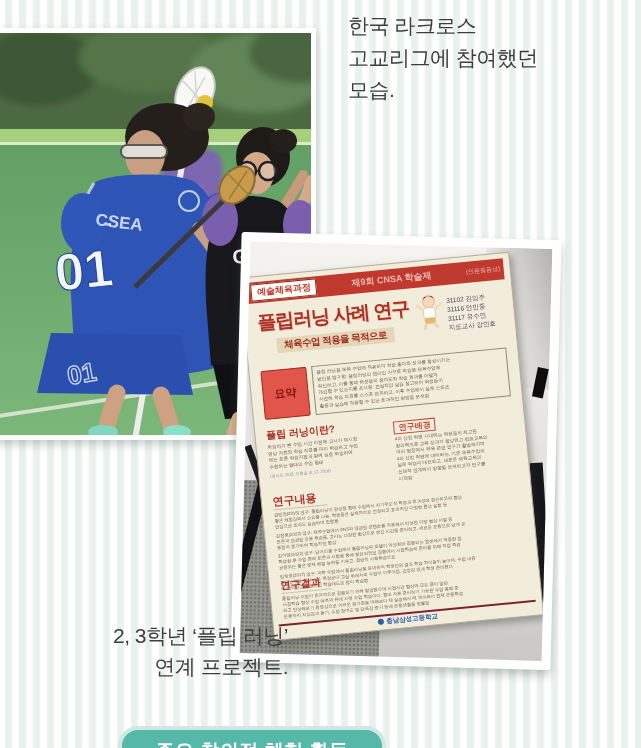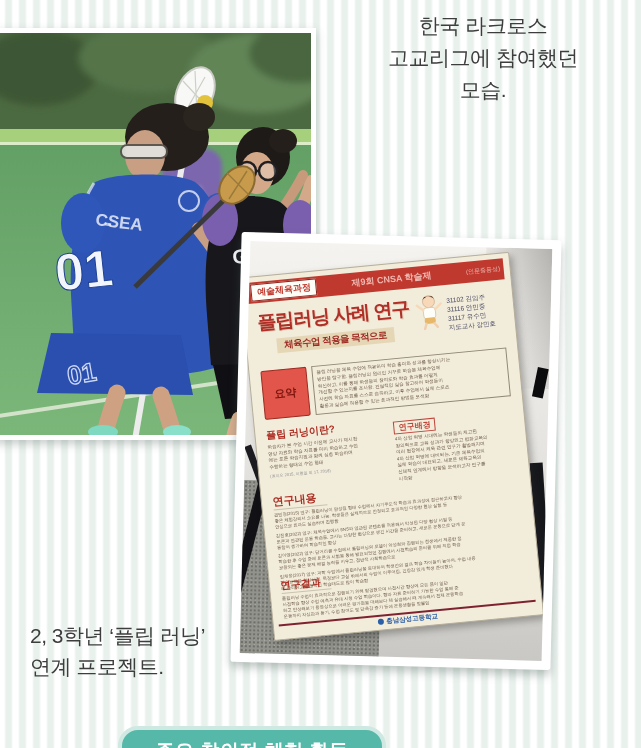--- a/index.html
+++ b/index.html
@@ -10,22 +10,22 @@
   }
   
   .photo1{
     position:absolute;left:-6px;top:28px;width:322px;height:412px;
     background:#fff;border:5px solid #fff;box-sizing:border-box;
     box-shadow:0 4px 9px rgba(70,90,80,.30);
   }
   .photo1 svg{display:block;width:100%;height:100%;}
   
   .cap{position:absolute;color:#3d3d3d;font-size:21px;line-height:32px;letter-spacing:-0.5px;white-space:pre-line;}
-  .cap-tr{left:348px;top:10px;width:270px;text-align:center;}
-  .cap-bl{left:30px;top:620px;width:258px;line-height:31px;}
+  .cap-tr{left:348px;top:10px;width:270px;text-align:left;}
+  .cap-bl{left:30px;top:620px;width:258px;text-align:right;line-height:31px;}
   
   .photo2{
     position:absolute;left:236px;top:236px;width:320px;height:430px;
     background:#fff;border:9px solid #fff;border-radius:3px;box-sizing:border-box;
     transform:rotate(1.5deg);box-shadow:0 5px 10px rgba(70,90,80,.35);
   }
   .photo2 .scene{position:absolute;inset:0;overflow:hidden;
     background:linear-gradient(180deg,#f4f3f0 0%,#e3e2de 55%,#c9c8c4 100%);}
   .shade-tr{position:absolute;right:0;top:0;width:22%;height:34%;
     background:linear-gradient(250deg,#b3b2ae 0%,rgba(179,178,174,0) 70%);}

